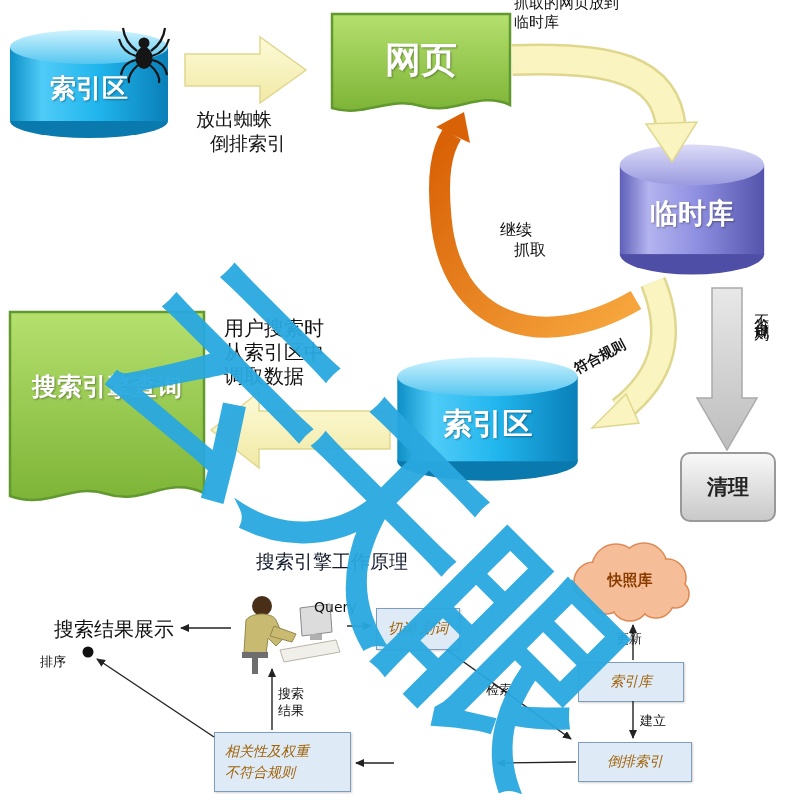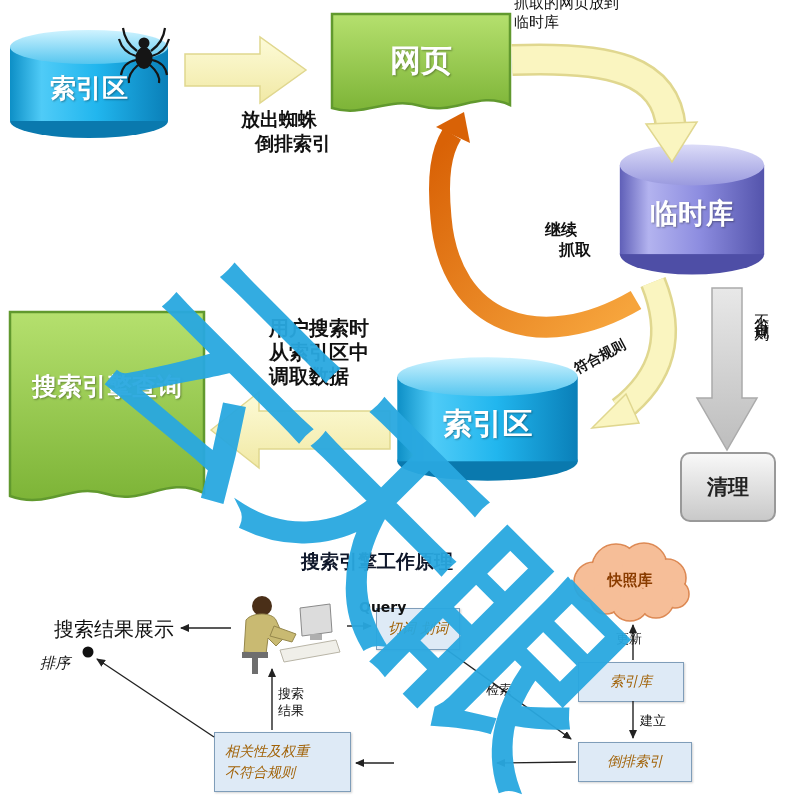--- a/index.html
+++ b/index.html
@@ -4,21 +4,21 @@
 <style>
   html,body{margin:0;padding:0;background:#fff;}
   .stage{position:relative;width:800px;height:800px;background:#ffffff;overflow:hidden;
          font-family:"DejaVu Sans","Liberation Sans",sans-serif;}
   .layer{position:absolute;left:0;top:0;width:800px;height:800px;}
   .shape{position:absolute;}
   .shape svg{position:absolute;inset:0;width:100%;height:100%;}
   .shape-label{position:absolute;inset:0;display:flex;align-items:center;justify-content:center;
                color:#fff;font-weight:bold;text-shadow:1px 1px 2px rgba(0,0,0,.35);}
   .note{position:absolute;color:#111;line-height:1.25;}
-  .note.bold{font-weight:bold;margin-left:45px;}
+  .note.bold{font-weight:normal;}
   .small-box{position:absolute;background:#DEEAF6;border:1px solid #7F9DB9;
              display:flex;align-items:center;justify-content:center;font-size:14px;color:#a16207;
              box-shadow:1px 1px 2px rgba(0,0,0,.18);font-style:italic;}
   .clean-box{position:absolute;border:2px solid #999;border-radius:10px;
              background:linear-gradient(#F8F8F8,#C9C9C9);
              display:flex;align-items:center;justify-content:center;
              font-size:21px;font-weight:600;color:#222;}
   .ellipse-box{position:absolute;background:#F6BE98;border:1.5px solid #DD8A55;border-radius:50%;
              display:flex;align-items:center;justify-content:center;font-size:14px;color:#111;}
   .vert{writing-mode:vertical-rl;text-orientation:upright;letter-spacing:3px;}
@@ -58,21 +58,21 @@
     <div class="shape" style="left:330px;top:12px;width:182px;height:115px;">
       <svg viewBox="0 0 182 115" preserveAspectRatio="none">
         <defs>
           <linearGradient id="gg" x1="0" y1="0" x2="0" y2="1">
             <stop offset="0" stop-color="#B5E06E"></stop>
               <stop offset="1" stop-color="#7DB437"></stop>
           </linearGradient>
         </defs>
         <path d="M2,2 H180 V93 C148,78 124,104 91,94 C58,84 34,106 2,96 Z" fill="url(#gg)" stroke="#61992E" stroke-width="2.5"></path>
       </svg>
-      <div class="shape-label" style="font-size:31px;padding-bottom:18px;">网页</div>
+      <div class="shape-label" style="font-size:36px;padding-bottom:18px;">网页</div>
     </div>
 
     <div class="shape" style="left:618px;top:142px;width:148px;height:135px;">
       <svg viewBox="0 0 162 112" preserveAspectRatio="none">
         <defs>
           <linearGradient id="pb" x1="0" y1="0" x2="1" y2="0">
             <stop offset="0" stop-color="#5F5FB8"></stop>
               <stop offset="0.2" stop-color="#B3B3EF"></stop>
             <stop offset="0.55" stop-color="#8D8DE0"></stop>
               <stop offset="1" stop-color="#5454AC"></stop>
@@ -276,18 +276,18 @@
     <div class="note" style="left:640px;top:713px;font-size:13px;">建立</div>
 
     <div class="note" style="left:486px;top:682px;font-size:13px;">检索</div>
 
     <div class="note" style="left:278px;top:686px;font-size:13px;line-height:1.3;">
       <div>搜索</div>
       <div>结果</div>
     </div>
 
     <div class="note" style="left:46px;top:617px;font-size:20px;margin-left:8px;">搜索结果展示</div>
-    <div class="note" style="left:40px;top:654px;font-size:15px;font-style:italic;">排序</div>
+    <div class="note" style="left:40px;top:654px;font-size:13px;">排序</div>
   </div>
 
   <div class="watermark">云天眼</div>
 
 </div>
 
 </body></html>

